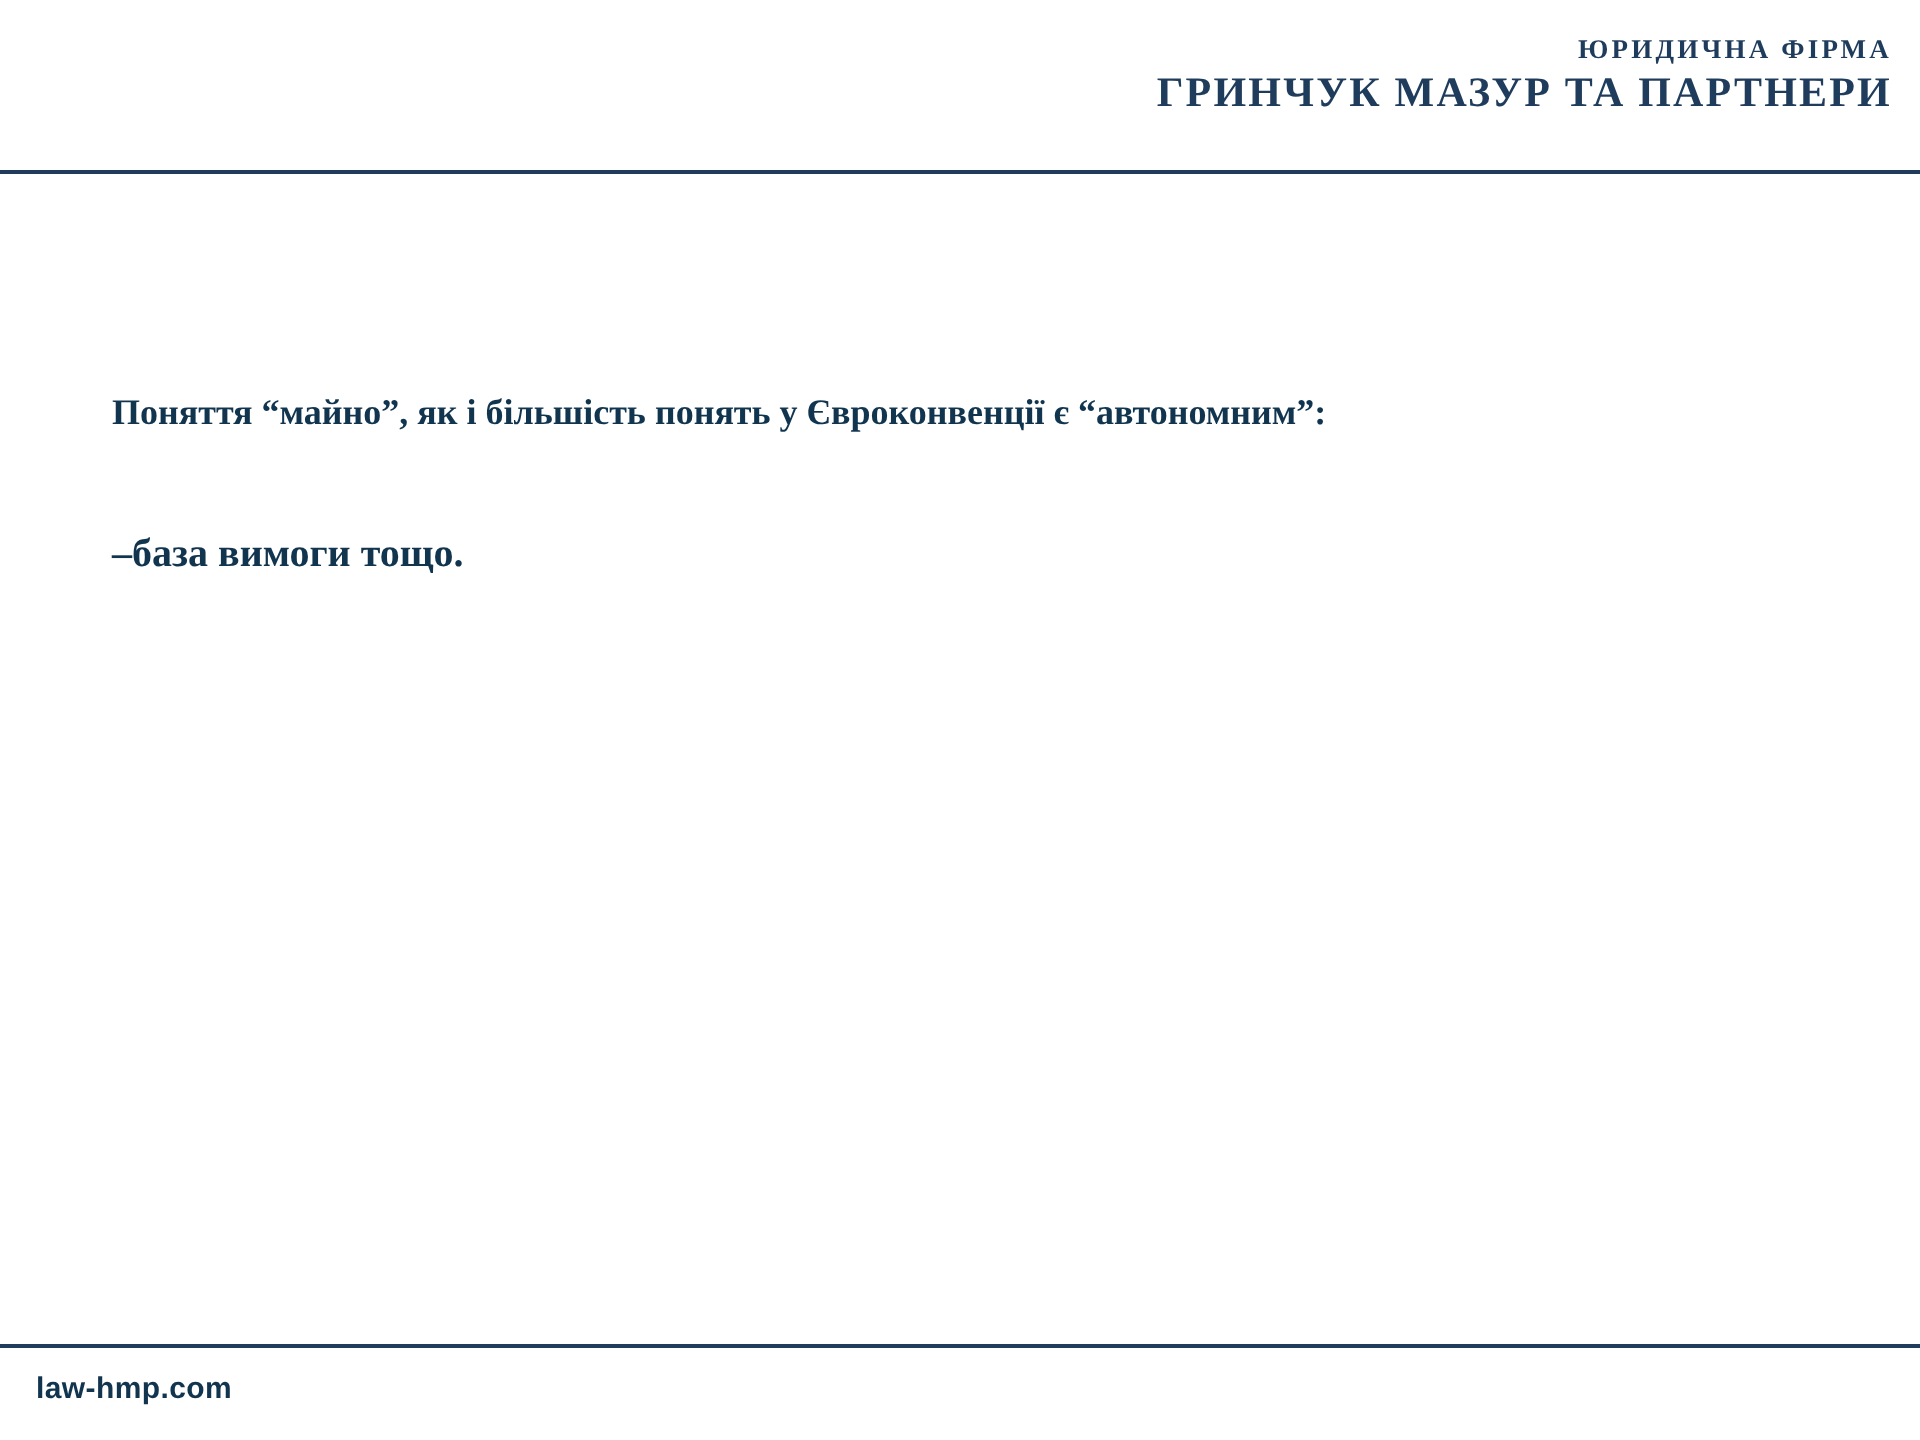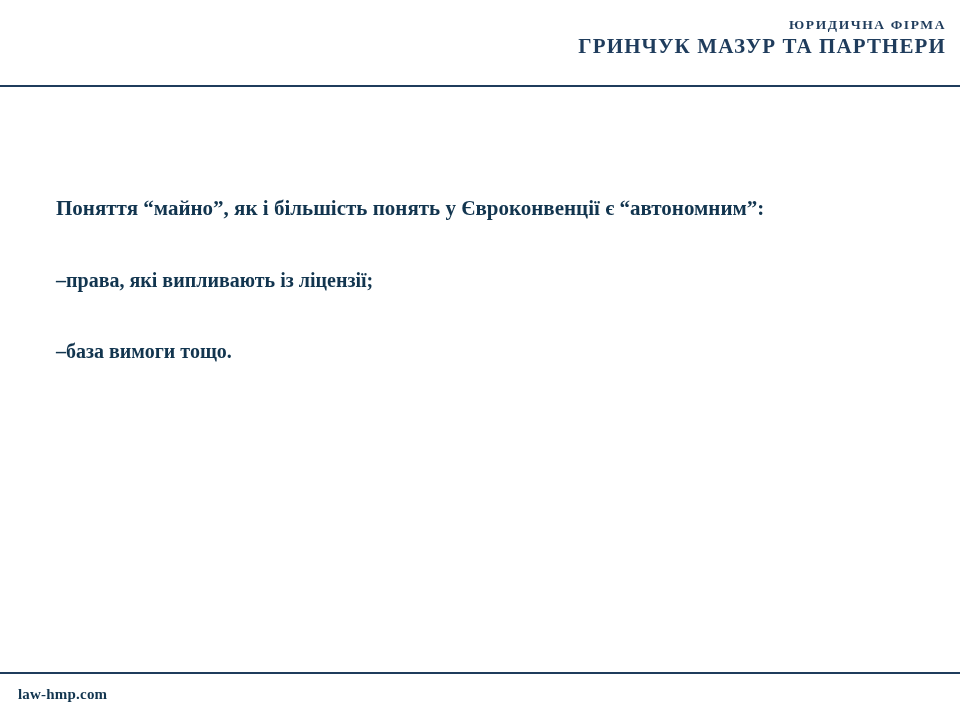--- a/index.html
+++ b/index.html
@@ -76,37 +76,37 @@
     margin-bottom: 47px;
     white-space: nowrap;
   }
   .line:last-child {
     margin-bottom: 0;
   }
   .line.sub {
     font-size: 20px;
   }
   .line.lead {
-    font-size: 21px;
+    font-size: 18px;
   }
 
   
   .footer-rule {
     position: absolute;
     left: 0;
     top: 672px;
     width: 960px;
     height: 2px;
     background: #1F3C5C;
   }
   .footer-text {
     position: absolute;
     left: 18px;
     top: 686px;
-    font-family: Liberation Serif, serif;
+    font-family: Liberation Sans, sans-serif;
     font-weight: bold;
     font-size: 15px;
     color: #12354F;
     letter-spacing: 0.2px;
     text-align: right;
   }
 </style>
 </head>
 <body>
 
@@ -115,20 +115,19 @@
   <div class="header">
     <div class="header-text">
       <div class="firm-kicker">ЮРИДИЧНА ФІРМА</div>
       <div class="firm-name">ГРИНЧУК МАЗУР ТА ПАРТНЕРИ</div>
     </div>
   </div>
   <div class="header-rule"></div>
 
   <div class="content">
     <div class="line lead">Поняття “майно”, як і більшість понять у Євроконвенції є “автономним”:</div>
-    <div class="line sub">–права, які випливають із ліцензії;</div>
     <div class="line sub">–база вимоги тощо.</div>
   </div>
 
   <div class="footer-rule"></div>
   <div class="footer-text">law-hmp.com</div>
 
 </div>
 
 </body></html>

